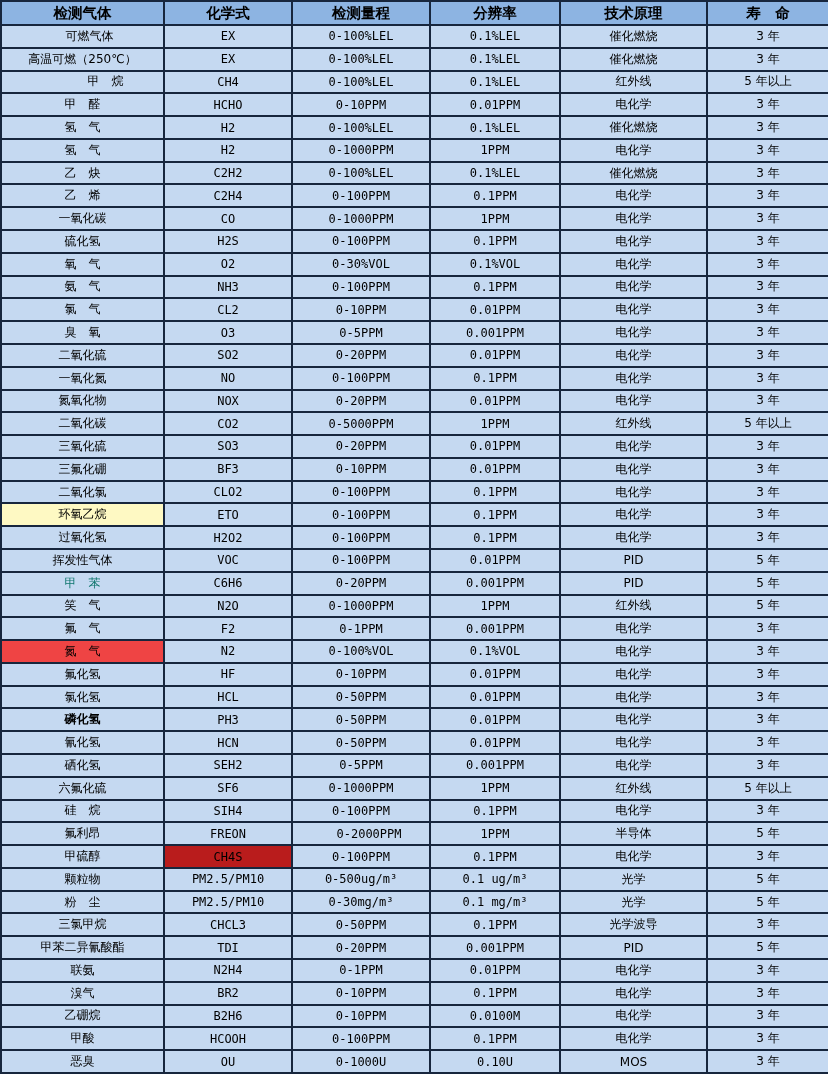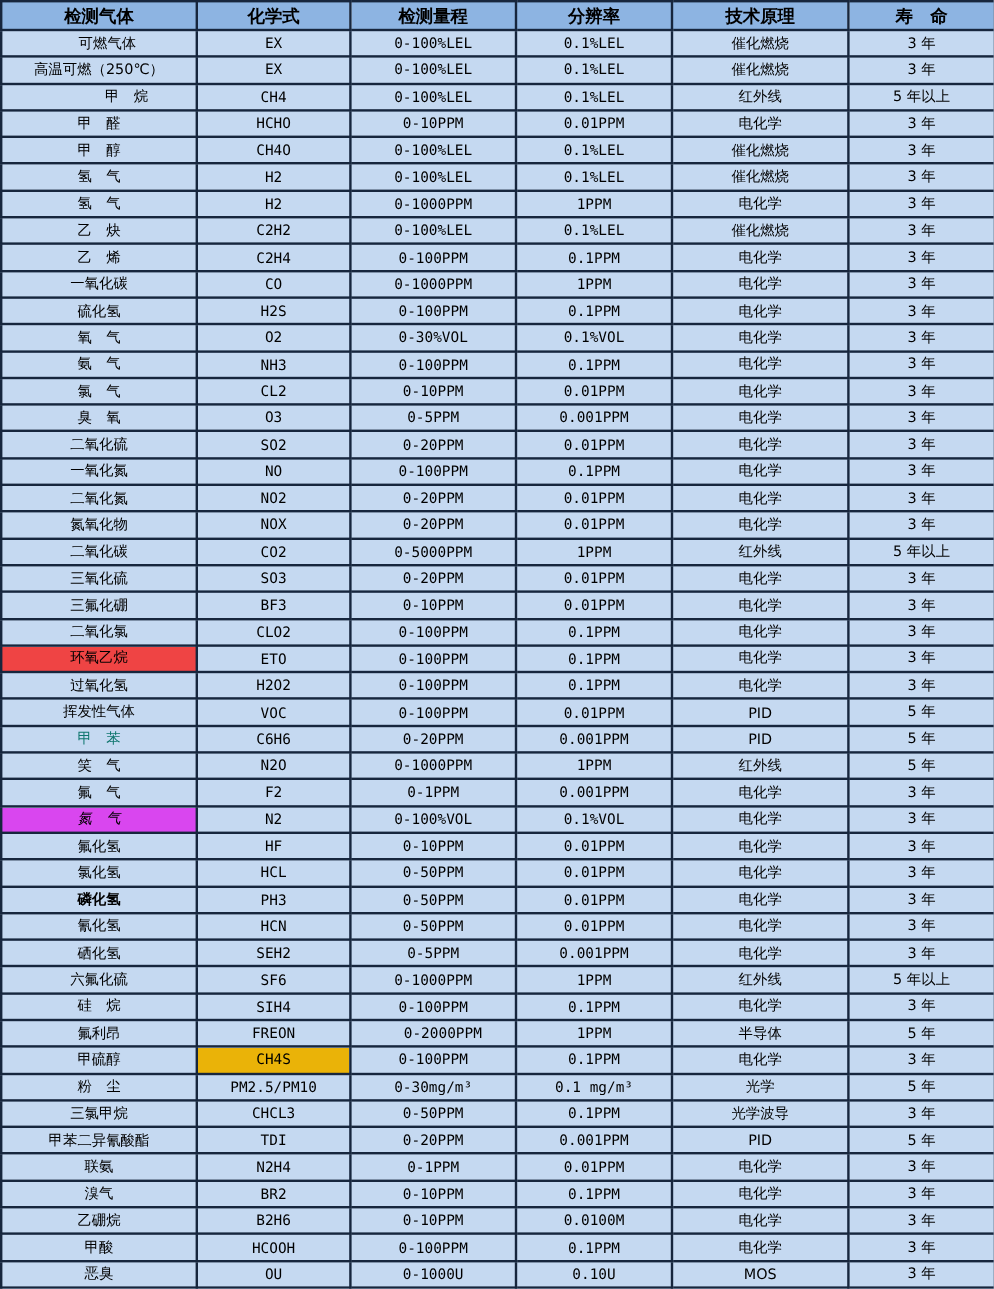--- a/index.html
+++ b/index.html
@@ -99,28 +99,20 @@
         </tr>
         <tr>
           <td style="background: rgb(197, 217, 241); border-color: rgb(23, 38, 61); color: rgb(0, 0, 0);">甲　醛</td>
           <td class="latin" style="background: rgb(197, 217, 241); border-color: rgb(23, 38, 61); color: rgb(0, 0, 0);">HCHO</td>
           <td class="latin" style="background: rgb(197, 217, 241); border-color: rgb(23, 38, 61); color: rgb(0, 0, 0);">0-10PPM</td>
           <td class="latin" style="background: rgb(197, 217, 241); border-color: rgb(23, 38, 61); color: rgb(0, 0, 0);">0.01PPM</td>
           <td style="background: rgb(197, 217, 241); border-color: rgb(23, 38, 61); color: rgb(0, 0, 0);">电化学</td>
           <td style="background: rgb(197, 217, 241); border-color: rgb(23, 38, 61); color: rgb(0, 0, 0);">3 年</td>
         </tr>
         <tr>
-          <td style="background: rgb(197, 217, 241); border-color: rgb(23, 38, 61); color: rgb(0, 0, 0);">甲　醇</td>
-          <td class="latin" style="background: rgb(197, 217, 241); border-color: rgb(23, 38, 61); color: rgb(0, 0, 0);">CH4O</td>
-          <td class="latin" style="background: rgb(197, 217, 241); border-color: rgb(23, 38, 61); color: rgb(0, 0, 0);">0-100%LEL</td>
-          <td class="latin" style="background: rgb(197, 217, 241); border-color: rgb(23, 38, 61); color: rgb(0, 0, 0);">0.1%LEL</td>
-          <td style="background: rgb(197, 217, 241); border-color: rgb(23, 38, 61); color: rgb(0, 0, 0);">催化燃烧</td>
-          <td style="background: rgb(197, 217, 241); border-color: rgb(23, 38, 61); color: rgb(0, 0, 0);">3 年</td>
-        </tr>
-        <tr>
           <td style="background: rgb(197, 217, 241); border-color: rgb(23, 38, 61); color: rgb(0, 0, 0);">氢　气</td>
           <td class="latin" style="background: rgb(197, 217, 241); border-color: rgb(23, 38, 61); color: rgb(0, 0, 0);">H2</td>
           <td class="latin" style="background: rgb(197, 217, 241); border-color: rgb(23, 38, 61); color: rgb(0, 0, 0);">0-100%LEL</td>
           <td class="latin" style="background: rgb(197, 217, 241); border-color: rgb(23, 38, 61); color: rgb(0, 0, 0);">0.1%LEL</td>
           <td style="background: rgb(197, 217, 241); border-color: rgb(23, 38, 61); color: rgb(0, 0, 0);">催化燃烧</td>
           <td style="background: rgb(197, 217, 241); border-color: rgb(23, 38, 61); color: rgb(0, 0, 0);">3 年</td>
         </tr>
         <tr>
           <td style="background: rgb(197, 217, 241); border-color: rgb(23, 38, 61); color: rgb(0, 0, 0);">氢　气</td>
           <td class="latin" style="background: rgb(197, 217, 241); border-color: rgb(23, 38, 61); color: rgb(0, 0, 0);">H2</td>
@@ -203,28 +195,20 @@
         </tr>
         <tr>
           <td style="background: rgb(197, 217, 241); border-color: rgb(23, 38, 61); color: rgb(0, 0, 0);">一氧化氮</td>
           <td class="latin" style="background: rgb(197, 217, 241); border-color: rgb(23, 38, 61); color: rgb(0, 0, 0);">NO</td>
           <td class="latin" style="background: rgb(197, 217, 241); border-color: rgb(23, 38, 61); color: rgb(0, 0, 0);">0-100PPM</td>
           <td class="latin" style="background: rgb(197, 217, 241); border-color: rgb(23, 38, 61); color: rgb(0, 0, 0);">0.1PPM</td>
           <td style="background: rgb(197, 217, 241); border-color: rgb(23, 38, 61); color: rgb(0, 0, 0);">电化学</td>
           <td style="background: rgb(197, 217, 241); border-color: rgb(23, 38, 61); color: rgb(0, 0, 0);">3 年</td>
         </tr>
         <tr>
-          <td style="background: rgb(197, 217, 241); border-color: rgb(23, 38, 61); color: rgb(0, 0, 0);">二氧化氮</td>
-          <td class="latin" style="background: rgb(197, 217, 241); border-color: rgb(23, 38, 61); color: rgb(0, 0, 0);">NO2</td>
-          <td class="latin" style="background: rgb(197, 217, 241); border-color: rgb(23, 38, 61); color: rgb(0, 0, 0);">0-20PPM</td>
-          <td class="latin" style="background: rgb(197, 217, 241); border-color: rgb(23, 38, 61); color: rgb(0, 0, 0);">0.01PPM</td>
-          <td style="background: rgb(197, 217, 241); border-color: rgb(23, 38, 61); color: rgb(0, 0, 0);">电化学</td>
-          <td style="background: rgb(197, 217, 241); border-color: rgb(23, 38, 61); color: rgb(0, 0, 0);">3 年</td>
-        </tr>
-        <tr>
           <td style="background: rgb(197, 217, 241); border-color: rgb(23, 38, 61); color: rgb(0, 0, 0);">氮氧化物</td>
           <td class="latin" style="background: rgb(197, 217, 241); border-color: rgb(23, 38, 61); color: rgb(0, 0, 0);">NOX</td>
           <td class="latin" style="background: rgb(197, 217, 241); border-color: rgb(23, 38, 61); color: rgb(0, 0, 0);">0-20PPM</td>
           <td class="latin" style="background: rgb(197, 217, 241); border-color: rgb(23, 38, 61); color: rgb(0, 0, 0);">0.01PPM</td>
           <td style="background: rgb(197, 217, 241); border-color: rgb(23, 38, 61); color: rgb(0, 0, 0);">电化学</td>
           <td style="background: rgb(197, 217, 241); border-color: rgb(23, 38, 61); color: rgb(0, 0, 0);">3 年</td>
         </tr>
         <tr>
           <td style="background: rgb(197, 217, 241); border-color: rgb(23, 38, 61); color: rgb(0, 0, 0);">二氧化碳</td>
           <td class="latin" style="background: rgb(197, 217, 241); border-color: rgb(23, 38, 61); color: rgb(0, 0, 0);">CO2</td>
@@ -251,21 +235,21 @@
         </tr>
         <tr>
           <td style="background: rgb(197, 217, 241); border-color: rgb(23, 38, 61); color: rgb(0, 0, 0);">二氧化氯</td>
           <td class="latin" style="background: rgb(197, 217, 241); border-color: rgb(23, 38, 61); color: rgb(0, 0, 0);">CLO2</td>
           <td class="latin" style="background: rgb(197, 217, 241); border-color: rgb(23, 38, 61); color: rgb(0, 0, 0);">0-100PPM</td>
           <td class="latin" style="background: rgb(197, 217, 241); border-color: rgb(23, 38, 61); color: rgb(0, 0, 0);">0.1PPM</td>
           <td style="background: rgb(197, 217, 241); border-color: rgb(23, 38, 61); color: rgb(0, 0, 0);">电化学</td>
           <td style="background: rgb(197, 217, 241); border-color: rgb(23, 38, 61); color: rgb(0, 0, 0);">3 年</td>
         </tr>
         <tr>
-          <td style="background: #ef4444; border-color: rgb(23, 38, 61); color: rgb(0, 0, 0);">环氧乙烷</td>
+          <td style="background: #fef9c3; border-color: rgb(23, 38, 61); color: rgb(0, 0, 0);">环氧乙烷</td>
           <td class="latin" style="background: rgb(197, 217, 241); border-color: rgb(23, 38, 61); color: rgb(0, 0, 0);">ETO</td>
           <td class="latin" style="background: rgb(197, 217, 241); border-color: rgb(23, 38, 61); color: rgb(0, 0, 0);">0-100PPM</td>
           <td class="latin" style="background: rgb(197, 217, 241); border-color: rgb(23, 38, 61); color: rgb(0, 0, 0);">0.1PPM</td>
           <td style="background: rgb(197, 217, 241); border-color: rgb(23, 38, 61); color: rgb(0, 0, 0);">电化学</td>
           <td style="background: rgb(197, 217, 241); border-color: rgb(23, 38, 61); color: rgb(0, 0, 0);">3 年</td>
         </tr>
         <tr>
           <td style="background: rgb(197, 217, 241); border-color: rgb(23, 38, 61); color: rgb(0, 0, 0);">过氧化氢</td>
           <td class="latin" style="background: rgb(197, 217, 241); border-color: rgb(23, 38, 61); color: rgb(0, 0, 0);">H2O2</td>
           <td class="latin" style="background: rgb(197, 217, 241); border-color: rgb(23, 38, 61); color: rgb(0, 0, 0);">0-100PPM</td>
@@ -299,21 +283,21 @@
         </tr>
         <tr>
           <td style="background: rgb(197, 217, 241); border-color: rgb(23, 38, 61); color: rgb(0, 0, 0);">氟　气</td>
           <td class="latin" style="background: rgb(197, 217, 241); border-color: rgb(23, 38, 61); color: rgb(0, 0, 0);">F2</td>
           <td class="latin" style="background: rgb(197, 217, 241); border-color: rgb(23, 38, 61); color: rgb(0, 0, 0);">0-1PPM</td>
           <td class="latin" style="background: rgb(197, 217, 241); border-color: rgb(23, 38, 61); color: rgb(0, 0, 0);">0.001PPM</td>
           <td style="background: rgb(197, 217, 241); border-color: rgb(23, 38, 61); color: rgb(0, 0, 0);">电化学</td>
           <td style="background: rgb(197, 217, 241); border-color: rgb(23, 38, 61); color: rgb(0, 0, 0);">3 年</td>
         </tr>
         <tr>
-          <td style="background: #d946ef; border-color: rgb(23, 38, 61); color: rgb(0, 0, 0); font-style: italic;">氮　气</td>
+          <td style="background: #ef4444; border-color: rgb(23, 38, 61); color: rgb(0, 0, 0);">氮　气</td>
           <td class="latin" style="background: rgb(197, 217, 241); border-color: rgb(23, 38, 61); color: rgb(0, 0, 0);">N2</td>
           <td class="latin" style="background: rgb(197, 217, 241); border-color: rgb(23, 38, 61); color: rgb(0, 0, 0);">0-100%VOL</td>
           <td class="latin" style="background: rgb(197, 217, 241); border-color: rgb(23, 38, 61); color: rgb(0, 0, 0);">0.1%VOL</td>
           <td style="background: rgb(197, 217, 241); border-color: rgb(23, 38, 61); color: rgb(0, 0, 0);">电化学</td>
           <td style="background: rgb(197, 217, 241); border-color: rgb(23, 38, 61); color: rgb(0, 0, 0);">3 年</td>
         </tr>
         <tr>
           <td style="background: rgb(197, 217, 241); border-color: rgb(23, 38, 61); color: rgb(0, 0, 0);">氟化氢</td>
           <td class="latin" style="background: rgb(197, 217, 241); border-color: rgb(23, 38, 61); color: rgb(0, 0, 0);">HF</td>
           <td class="latin" style="background: rgb(197, 217, 241); border-color: rgb(23, 38, 61); color: rgb(0, 0, 0);">0-10PPM</td>
@@ -372,25 +356,33 @@
         <tr>
           <td style="background: rgb(197, 217, 241); border-color: rgb(23, 38, 61); color: rgb(0, 0, 0);">氟利昂</td>
           <td class="latin" style="background: rgb(197, 217, 241); border-color: rgb(23, 38, 61); color: rgb(0, 0, 0);">FREON</td>
           <td class="latin" style="background: rgb(197, 217, 241); border-color: rgb(23, 38, 61); color: rgb(0, 0, 0); padding-left: 18px;">0-2000PPM</td>
           <td class="latin" style="background: rgb(197, 217, 241); border-color: rgb(23, 38, 61); color: rgb(0, 0, 0);">1PPM</td>
           <td style="background: rgb(197, 217, 241); border-color: rgb(23, 38, 61); color: rgb(0, 0, 0);">半导体</td>
           <td style="background: rgb(197, 217, 241); border-color: rgb(23, 38, 61); color: rgb(0, 0, 0);">5 年</td>
         </tr>
         <tr>
           <td style="background: rgb(197, 217, 241); border-color: rgb(23, 38, 61); color: rgb(0, 0, 0);">甲硫醇</td>
-          <td class="latin" style="background: #eab308; border-color: rgb(23, 38, 61); color: rgb(0, 0, 0);">CH4S</td>
-          <td class="latin" style="background: rgb(197, 217, 241); border-color: rgb(23, 38, 61); color: rgb(0, 0, 0);">0-100PPM</td>
-          <td class="latin" style="background: rgb(197, 217, 241); border-color: rgb(23, 38, 61); color: rgb(0, 0, 0);">0.1PPM</td>
-          <td style="background: rgb(197, 217, 241); border-color: rgb(23, 38, 61); color: rgb(0, 0, 0);">电化学</td>
-          <td style="background: rgb(197, 217, 241); border-color: rgb(23, 38, 61); color: rgb(0, 0, 0);">3 年</td>
+          <td class="latin" style="background: #b91c1c; border-color: rgb(23, 38, 61); color: rgb(0, 0, 0);">CH4S</td>
+          <td class="latin" style="background: rgb(197, 217, 241); border-color: rgb(23, 38, 61); color: rgb(0, 0, 0);">0-100PPM</td>
+          <td class="latin" style="background: rgb(197, 217, 241); border-color: rgb(23, 38, 61); color: rgb(0, 0, 0);">0.1PPM</td>
+          <td style="background: rgb(197, 217, 241); border-color: rgb(23, 38, 61); color: rgb(0, 0, 0);">电化学</td>
+          <td style="background: rgb(197, 217, 241); border-color: rgb(23, 38, 61); color: rgb(0, 0, 0);">3 年</td>
+        </tr>
+        <tr>
+          <td style="background: rgb(197, 217, 241); border-color: rgb(23, 38, 61); color: rgb(0, 0, 0);">颗粒物</td>
+          <td class="latin" style="background: rgb(197, 217, 241); border-color: rgb(23, 38, 61); color: rgb(0, 0, 0);">PM2.5/PM10</td>
+          <td class="latin" style="background: rgb(197, 217, 241); border-color: rgb(23, 38, 61); color: rgb(0, 0, 0);">0-500ug/m³</td>
+          <td class="latin" style="background: rgb(197, 217, 241); border-color: rgb(23, 38, 61); color: rgb(0, 0, 0);">0.1 ug/m³</td>
+          <td style="background: rgb(197, 217, 241); border-color: rgb(23, 38, 61); color: rgb(0, 0, 0);">光学</td>
+          <td style="background: rgb(197, 217, 241); border-color: rgb(23, 38, 61); color: rgb(0, 0, 0);">5 年</td>
         </tr>
         <tr>
           <td style="background: rgb(197, 217, 241); border-color: rgb(23, 38, 61); color: rgb(0, 0, 0);">粉　尘</td>
           <td class="latin" style="background: rgb(197, 217, 241); border-color: rgb(23, 38, 61); color: rgb(0, 0, 0);">PM2.5/PM10</td>
           <td class="latin" style="background: rgb(197, 217, 241); border-color: rgb(23, 38, 61); color: rgb(0, 0, 0);">0-30mg/m³</td>
           <td class="latin" style="background: rgb(197, 217, 241); border-color: rgb(23, 38, 61); color: rgb(0, 0, 0);">0.1 mg/m³</td>
           <td style="background: rgb(197, 217, 241); border-color: rgb(23, 38, 61); color: rgb(0, 0, 0);">光学</td>
           <td style="background: rgb(197, 217, 241); border-color: rgb(23, 38, 61); color: rgb(0, 0, 0);">5 年</td>
         </tr>
         <tr>

